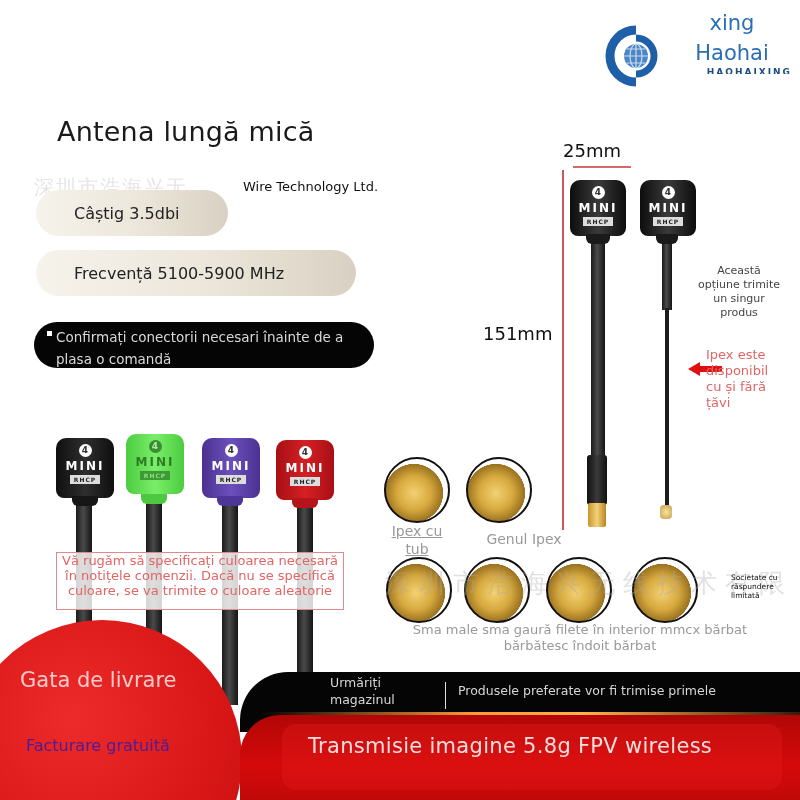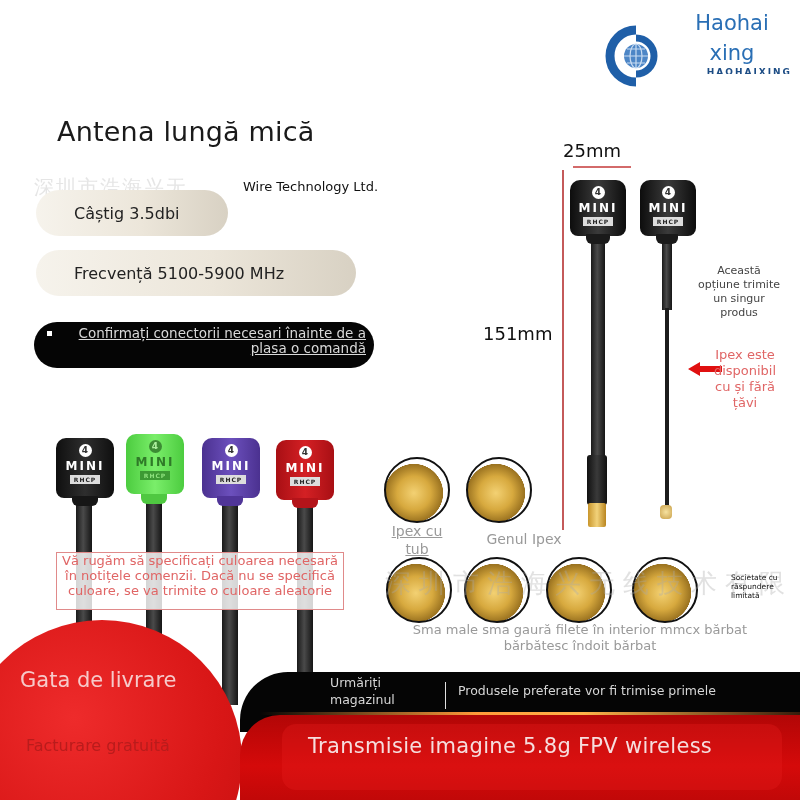--- a/index.html
+++ b/index.html
@@ -21,21 +21,21 @@
   .wm1 { left: 34px; top: 174px; font-size: 20px; letter-spacing: 2px; }
   .wm2 { left: 385px; top: 566px; font-size: 26px; letter-spacing: 8px; color: rgba(170,170,170,0.35); }
 
   .company { left: 243px; top: 179px; font-size: 13px; color: #111; }
 
   
   .pill { height: 46px; border-radius: 23px; background: linear-gradient(90deg, #f6f3ec 0%, #ece6da 55%, #d8d1c3 100%); display: flex; align-items: center; padding-left: 38px; font-size: 16px; color: #222; }
   .pill-gain { left: 36px; top: 190px; width: 192px; }
   .pill-freq { left: 36px; top: 250px; width: 320px; }
 
-  .notice { left: 34px; top: 322px; width: 340px; height: 46px; border-radius: 23px; background: #050505; color: #d9d9d9; font-size: 13.5px; line-height: 15px; text-align: right; padding-top: 4px; text-decoration: underline; }
+  .notice { left: 34px; top: 322px; width: 340px; height: 46px; border-radius: 23px; background: #050505; color: #d9d9d9; font-size: 13.5px; line-height: 22px; text-align: left; padding-top: 4px; }
   .notice-bullet { left: 13px; top: 9px; width: 5px; height: 5px; background: #ffffff; }
   .notice-text { display: block; padding-left: 22px; padding-right: 8px; }
 
   
   .dim-25 { left: 563px; top: 140px; font-size: 18px; color: #111; }
   .dim-25-line { left: 573px; top: 166px; width: 58px; height: 2px; background: #d36a6a; }
   .dim-151 { left: 483px; top: 323px; font-size: 18px; color: #111; }
   .dim-151-line { left: 562px; top: 170px; width: 2px; height: 360px; background: #c45a5a; }
 
   
@@ -44,36 +44,36 @@
   .cap-mini { color: #fff; font-size: 12px; font-weight: bold; letter-spacing: 2px; line-height: 14px; margin-top: 2px; font-family: "DejaVu Sans", sans-serif; }
   .cap-rhcp { background: #ddd; color: #222; font-size: 6px; font-weight: bold; letter-spacing: 1px; padding: 0 4px; line-height: 9px; margin-top: 2px; }
   .neck { border-radius: 0 0 6px 6px; }
   .cable { background: linear-gradient(90deg, #1a1a1a 0%, #4a4a4a 45%, #151515 100%); }
 
   .cap-lg { width: 56px; height: 56px; }
   .cap-sm { width: 58px; height: 60px; }
 
   
   .right-note { left: 696px; top: 264px; width: 86px; font-size: 11px; line-height: 14px; color: #444; text-align: center; }
-  .ipex-note { left: 706px; top: 347px; width: 78px; font-size: 13px; line-height: 16px; color: #e06666; text-align: center; }
+  .ipex-note { left: 706px; top: 347px; width: 78px; font-size: 13px; line-height: 16px; color: #e06666; text-align: left; }
   .arrow { left: 688px; top: 362px; width: 34px; height: 14px; }
 
   
   .circle { border: 2px solid #111; border-radius: 50%; background: radial-gradient(circle at 45% 55%, #f3d173 0%, #d7a93e 35%, #9a7220 60%, #ffffff 61%); }
   .circle-label { font-size: 14px; color: #999; text-align: center; line-height: 18px; }
   .conn-note { left: 731px; top: 573px; width: 64px; font-size: 7.5px; line-height: 9px; color: #111; text-align: left; }
   .sma-label { left: 390px; top: 622px; width: 380px; font-size: 13px; color: #999; line-height: 16px; text-align: center; }
 
   
   .color-box { left: 56px; top: 552px; width: 288px; height: 58px; border: 1px solid #e08a8a; background: rgba(255,255,255,0.82); font-size: 13px; line-height: 15px; color: #e06565; text-align: center; padding-top: 0px; }
 
   
   .red-circle { left: -38px; top: 620px; width: 280px; height: 280px; border-radius: 50%; background: radial-gradient(circle at 40% 35%, #ee2b2b 0%, #d81616 60%, #c10f0f 100%); }
   .red-circle-1 { left: 20px; top: 668px; font-size: 21px; color: #f6caca; }
-  .red-circle-2 { left: 26px; top: 736px; font-size: 16px; color: #b91c1c; text-align: center; }
+  .red-circle-2 { left: 26px; top: 736px; font-size: 16px; color: #4c1d95; text-align: center; }
 
   .black-band { left: 240px; top: 672px; width: 560px; height: 60px; background: #050505; border-radius: 48px 0 0 0; }
   .band-glow { left: 260px; top: 712px; width: 540px; height: 3px; background: linear-gradient(90deg, rgba(255,120,40,0) 0%, #ff9a3a 40%, #ffb24a 60%, rgba(255,120,40,0.2) 100%); }
   .follow { left: 330px; top: 674px; width: 80px; font-size: 12.5px; line-height: 17px; color: #d6d6d6; text-align: left; }
   .band-divider { left: 445px; top: 682px; width: 1px; height: 27px; background: #e0e0e0; }
   .band-text { left: 458px; top: 683px; font-size: 12.5px; color: #d6d6d6; }
 
   .red-band { left: 240px; top: 715px; width: 560px; height: 85px; background: linear-gradient(180deg, #b20606 0%, #d50a0a 60%, #c10808 100%); border-radius: 40px 0 0 0; }
   .red-inner { left: 282px; top: 724px; width: 500px; height: 66px; border-radius: 14px; background: rgba(230,30,30,0.35); }
   .red-band-text { left: 308px; top: 734px; font-size: 21px; color: #f6dede; letter-spacing: 0.3px; }
@@ -83,22 +83,22 @@
 
 <div class="abs logo">
   <svg class="abs logo-mark" viewBox="0 0 64 64" width="64" height="64">
     <path d="M32 6 A26 26 0 1 0 32 58" fill="none" stroke="#1f5fa8" stroke-width="9"></path>
     <path d="M32 14 A18 18 0 1 1 32 50" fill="none" stroke="#1f5fa8" stroke-width="7"></path>
     <circle cx="32" cy="32" r="12" fill="#4d86c6"></circle>
     <path d="M20 32 H44 M32 20 V44 M23 25 H41 M23 39 H41" stroke="#c9dcf2" stroke-width="1.2"></path>
     <ellipse cx="32" cy="32" rx="6" ry="12" fill="none" stroke="#c9dcf2" stroke-width="1.2"></ellipse>
   </svg>
   <div class="abs logo-text">
+    <div>xing</div>
     <div>Haohai</div>
-    <div>xing</div>
   </div>
   <div class="abs logo-sub">HAOHAIXING</div>
 </div>
 
 <div class="abs title">Antena lungă mică</div>
 
 <div class="abs wm wm1">深圳市浩海兴无</div>
 <div class="abs company">Wire Technology Ltd.</div>
 
 <div class="abs pill pill-gain">

